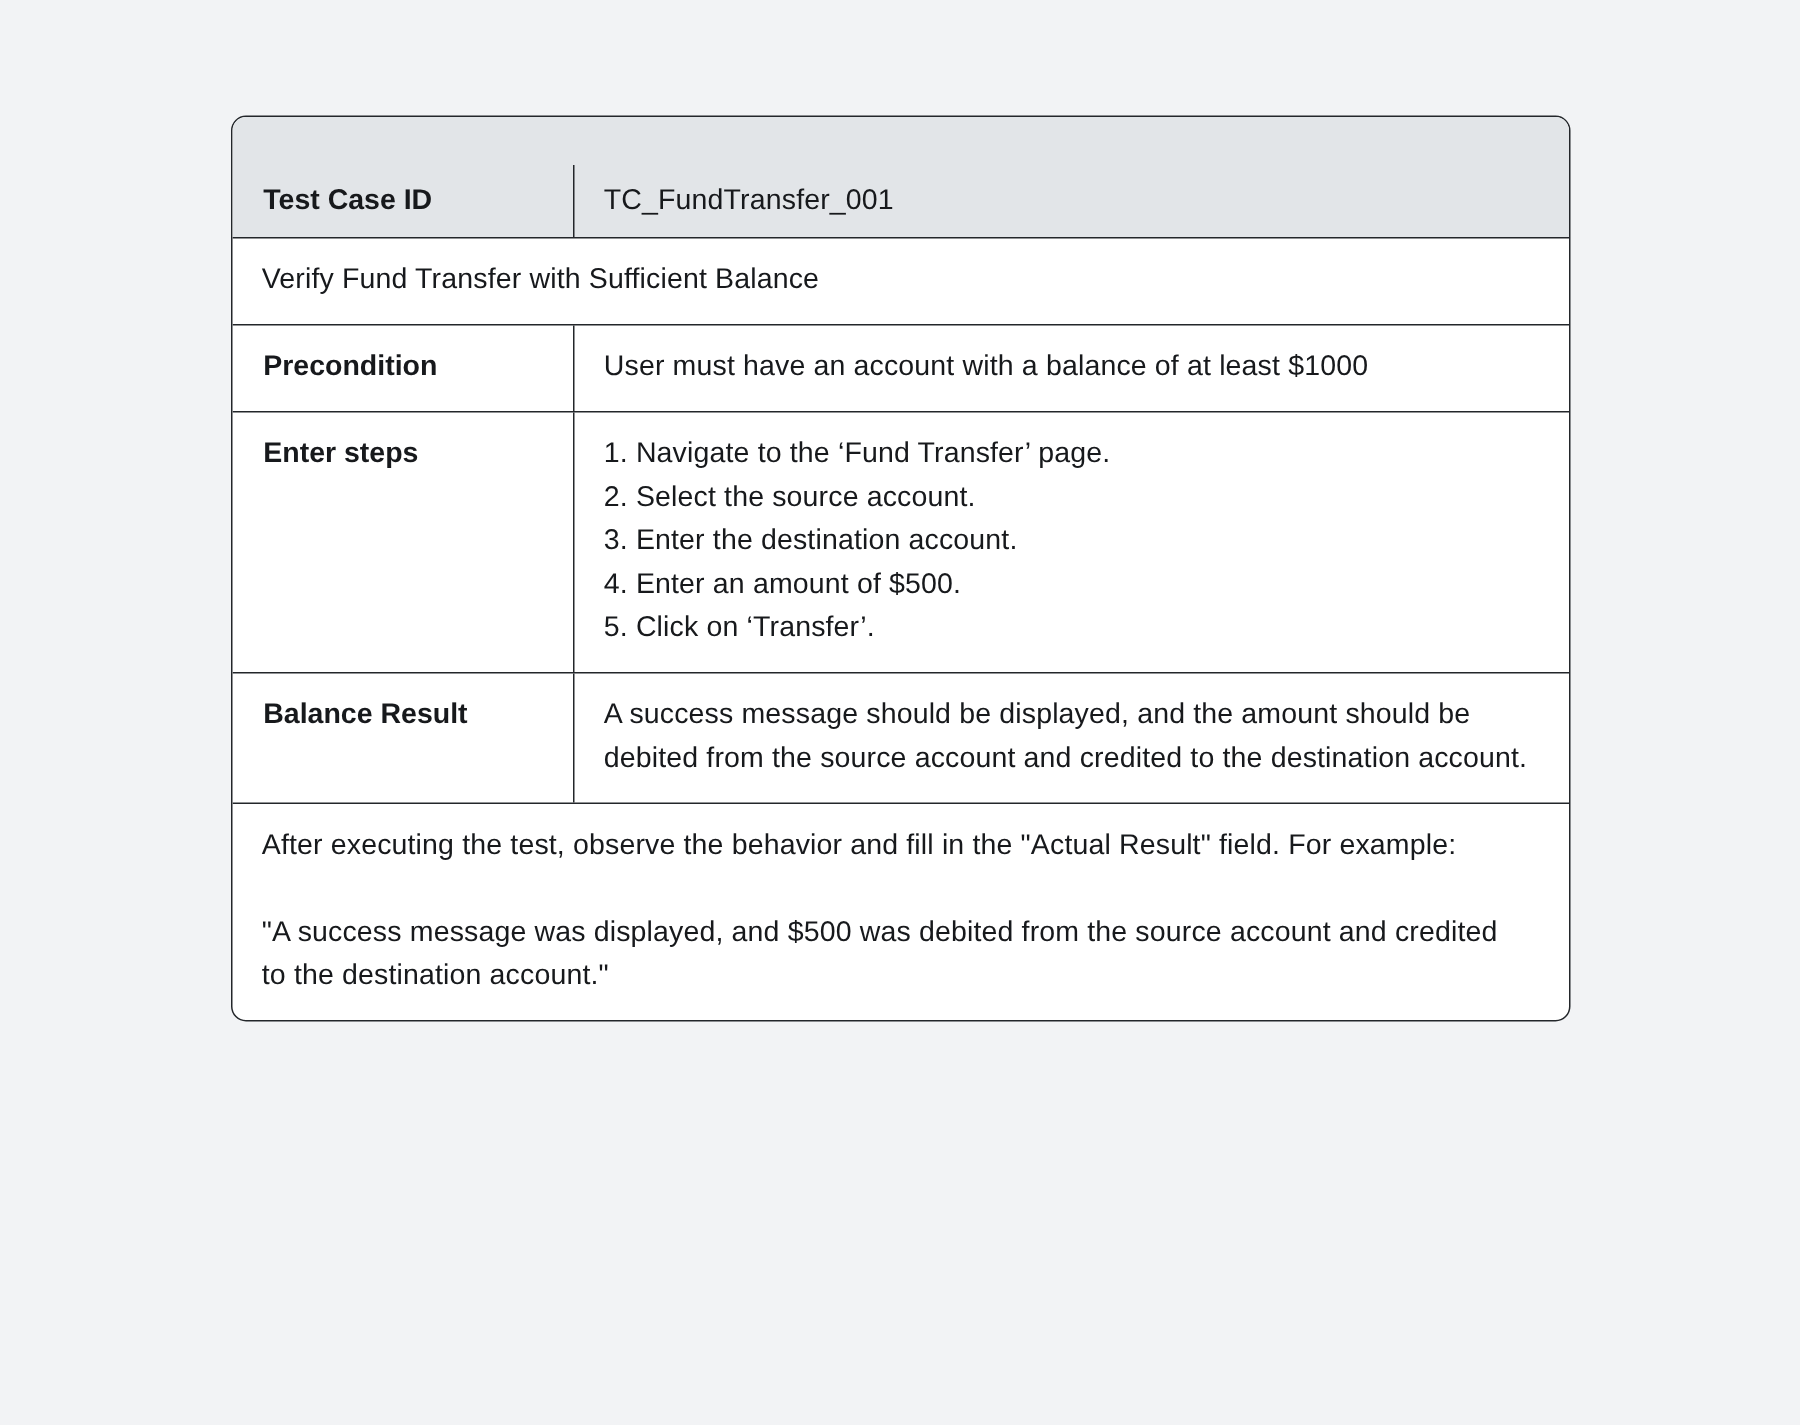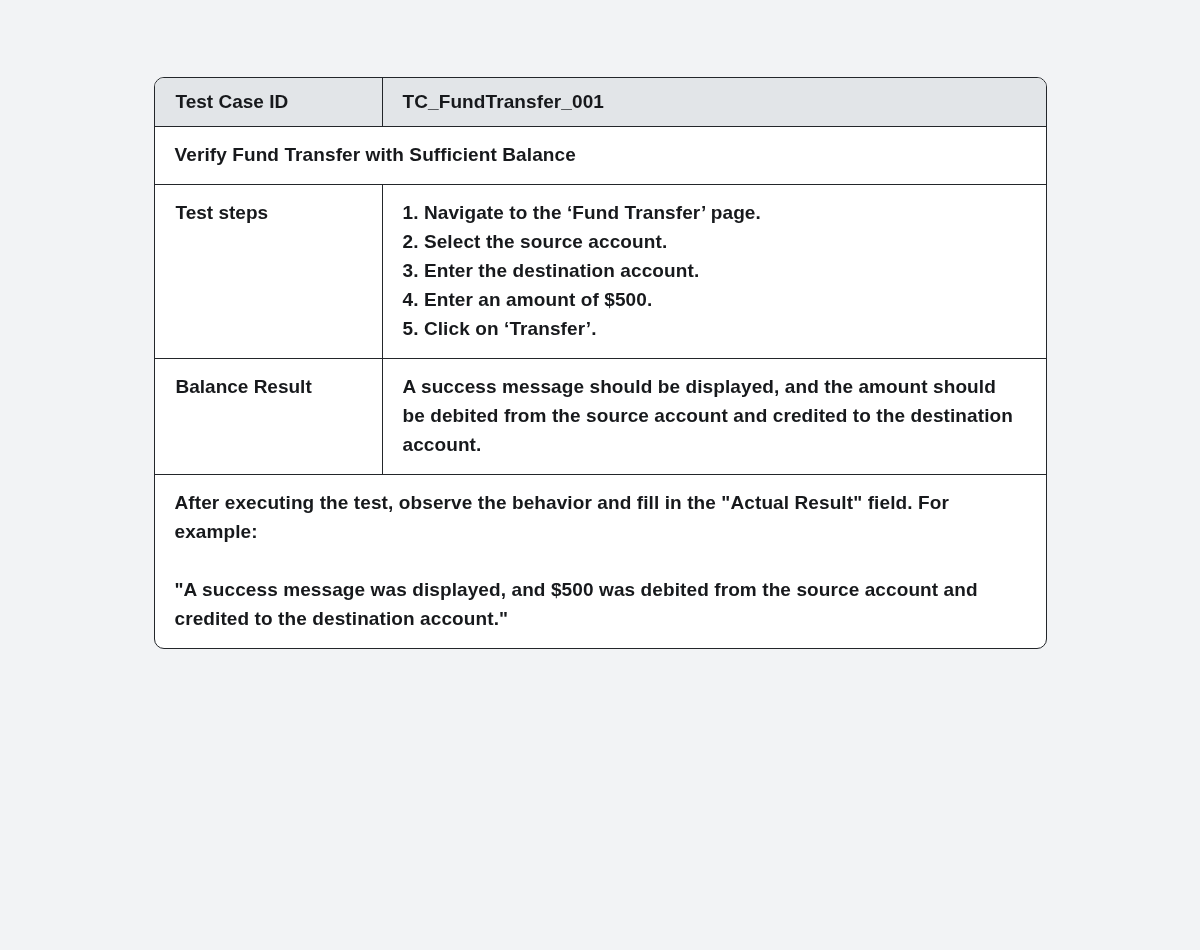--- a/index.html
+++ b/index.html
@@ -44,48 +44,52 @@
     padding: 13px 14px 15px 21px;
   }
   .cell-value {
     flex: 1 1 auto;
     box-sizing: border-box;
     font-size: 19px;
     line-height: 29px;
     padding: 13px 26px 15px 20px;
     white-space: pre-line;
     letter-spacing: 0.1px;
-    font-weight: bold;
   }
   .tc-row.header .cell-label,
   .tc-row.header .cell-value {
     padding-top: 9px;
     padding-bottom: 10px;
+    margin-top: 32px;
   }
   .tc-row.header .cell-value {
-    font-weight: bold;
+    font-weight: normal;
   }
 </style>
 </head>
 <body>
 
 <div class="tc-table">
 
   <div class="tc-row header">
     <div class="cell-label">Test Case ID</div>
     <div class="cell-value">TC_FundTransfer_001</div>
   </div>
 
   <div class="tc-row">
     <div class="cell-value">Verify Fund Transfer with Sufficient Balance</div>
   </div>
 
+  <div class="tc-row">
+    <div class="cell-label">Precondition</div>
+    <div class="cell-value">User must have an account with a balance of at least $1000</div>
+  </div>
 
   <div class="tc-row">
-    <div class="cell-label">Test steps</div>
+    <div class="cell-label">Enter steps</div>
     <div class="cell-value">1. Navigate to the ‘Fund Transfer’ page.
 2. Select the source account.
 3. Enter the destination account.
 4. Enter an amount of $500.
 5. Click on ‘Transfer’.</div>
   </div>
 
   <div class="tc-row">
     <div class="cell-label">Balance Result</div>
     <div class="cell-value">A success message should be displayed, and the amount should be debited from the source account and credited to the destination account.</div>

